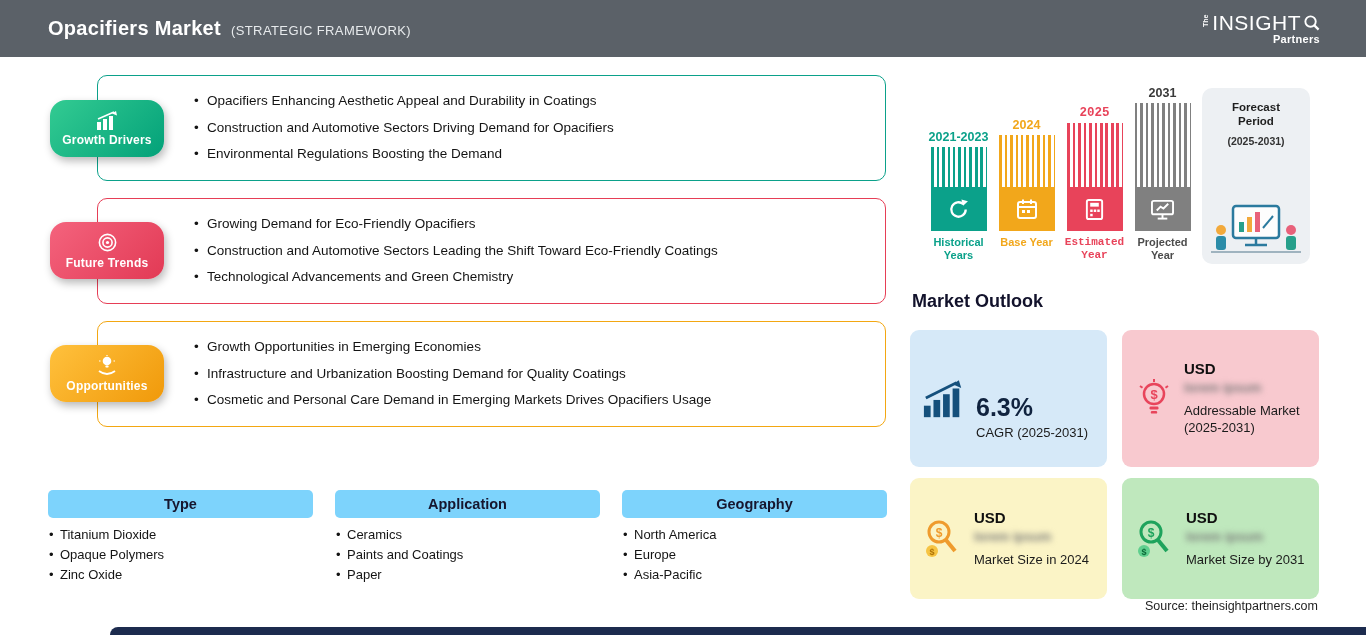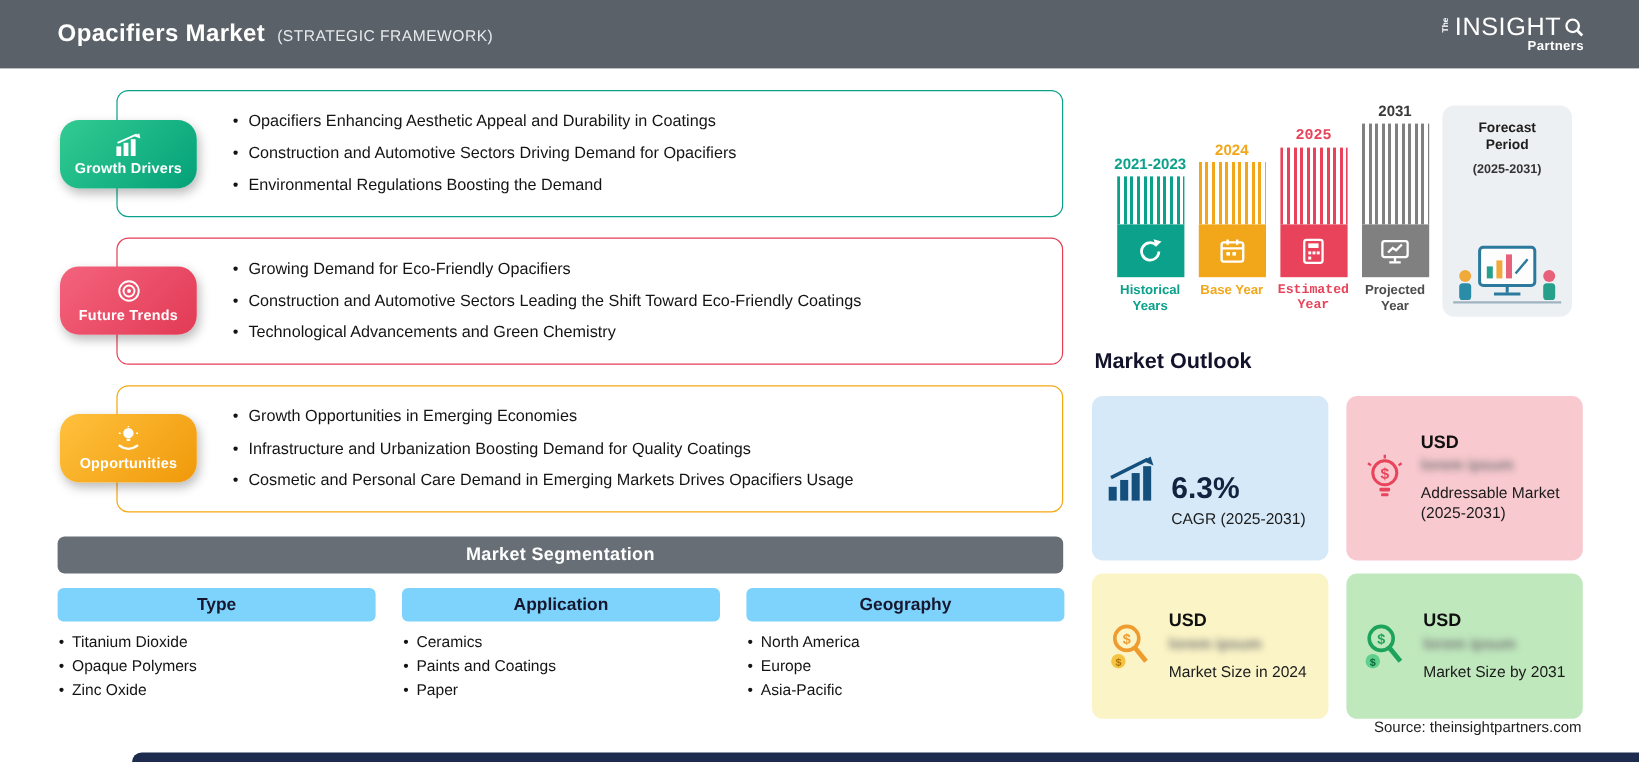--- a/index.html
+++ b/index.html
@@ -143,21 +143,20 @@
       <circle cx="11" cy="6" r="4.3" fill="#fff"></circle>
       <rect x="9.4" y="10.6" width="3.2" height="1.8" rx=".7" fill="#fff"></rect>
       <line x1="11" y1="0" x2="11" y2="1" stroke="#fff" stroke-width="1.2"></line>
       <line x1="4.5" y1="6" x2="3" y2="6" stroke="#fff" stroke-width="1.2"></line>
       <line x1="19" y1="6" x2="17.5" y2="6" stroke="#fff" stroke-width="1.2"></line>
       <path d="M3 16 q8 6 16 0" stroke="#fff" stroke-width="1.8" fill="none"></path>
     </svg>
     <span class="badge-label">Opportunities</span>
   </div>
 
-  <div class="seg-bar">Market Segmentation</div>
 
   <div class="seg-head" style="left:48px">Type</div>
   <div class="seg-head" style="left:335px">Application</div>
   <div class="seg-head" style="left:622px">Geography</div>
 
   <div class="seg-list" style="left:48px">
     <div class="seg-item">Titanium Dioxide</div>
     <div class="seg-item">Opaque Polymers</div>
     <div class="seg-item">Zinc Oxide</div>
   </div>

